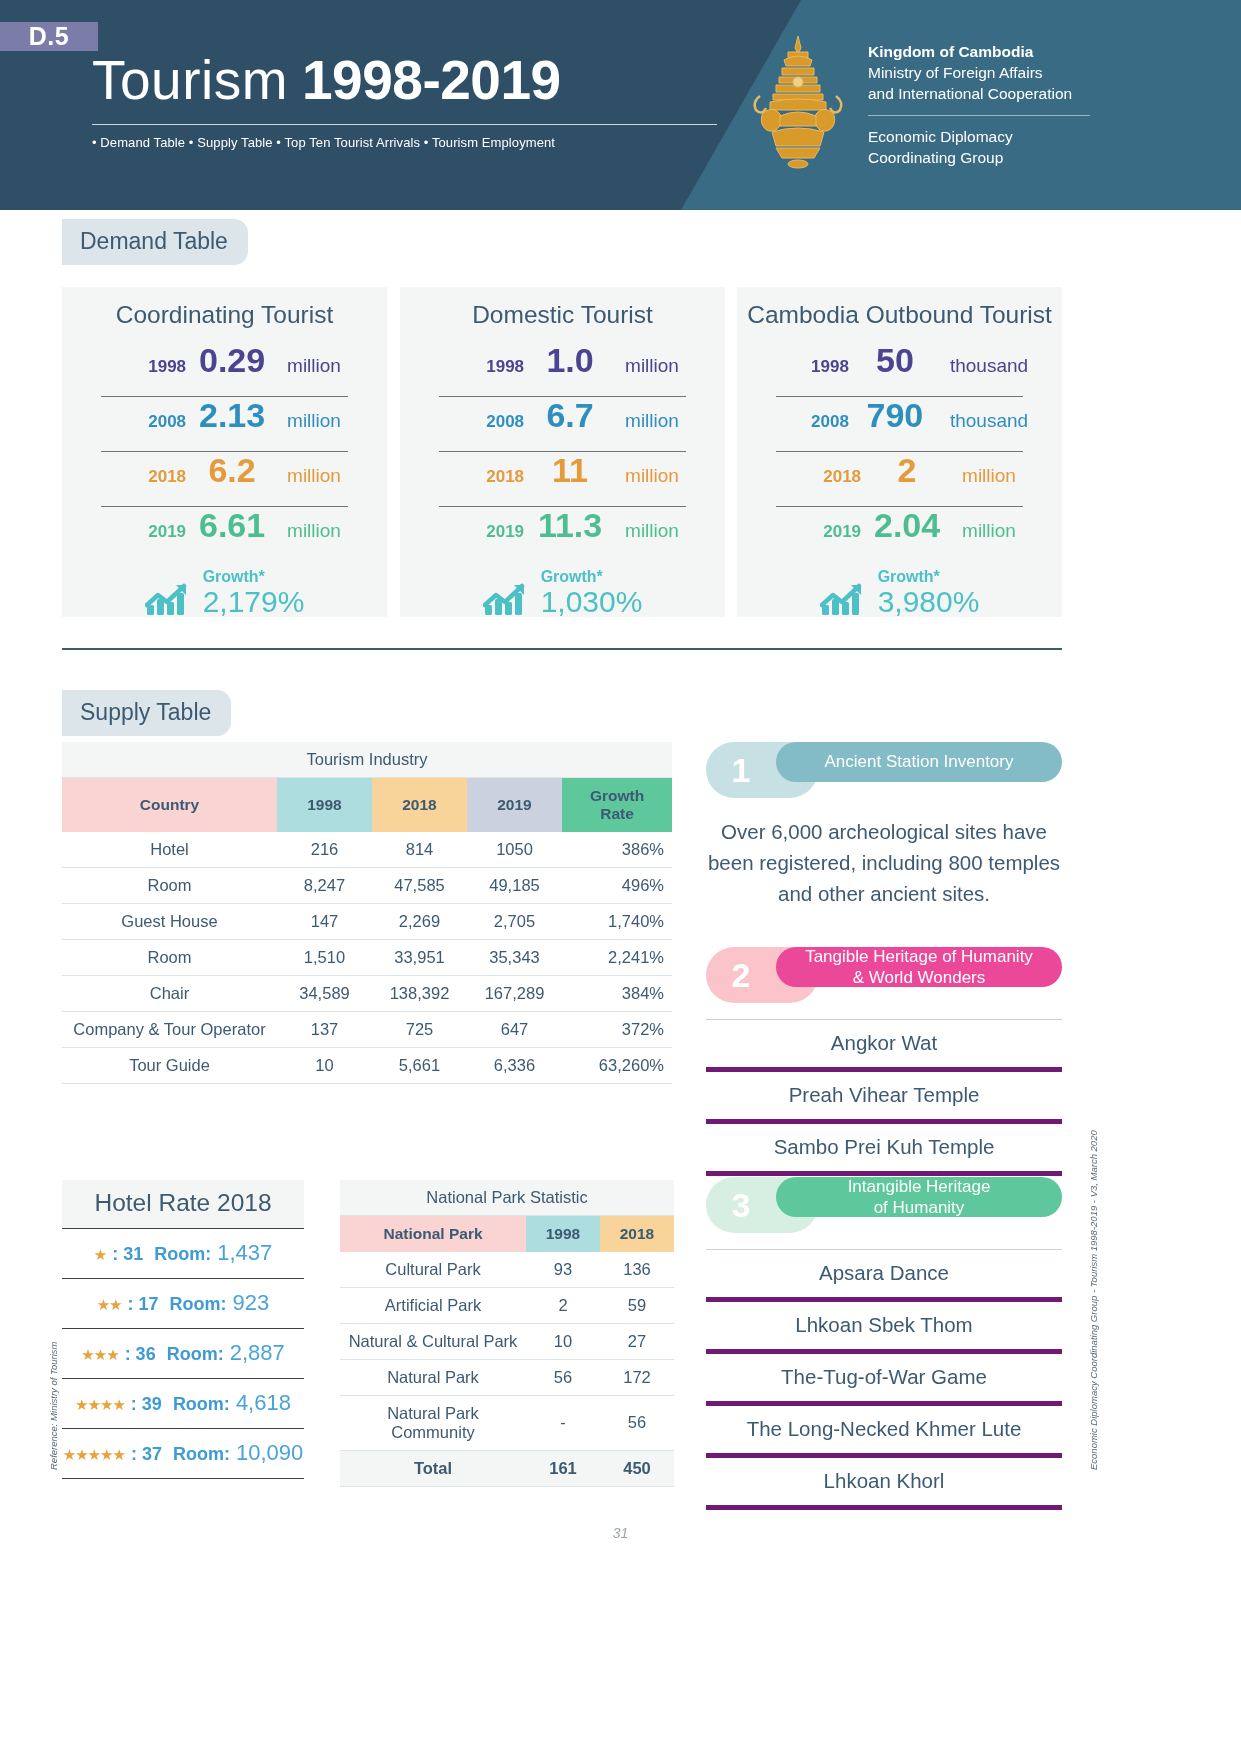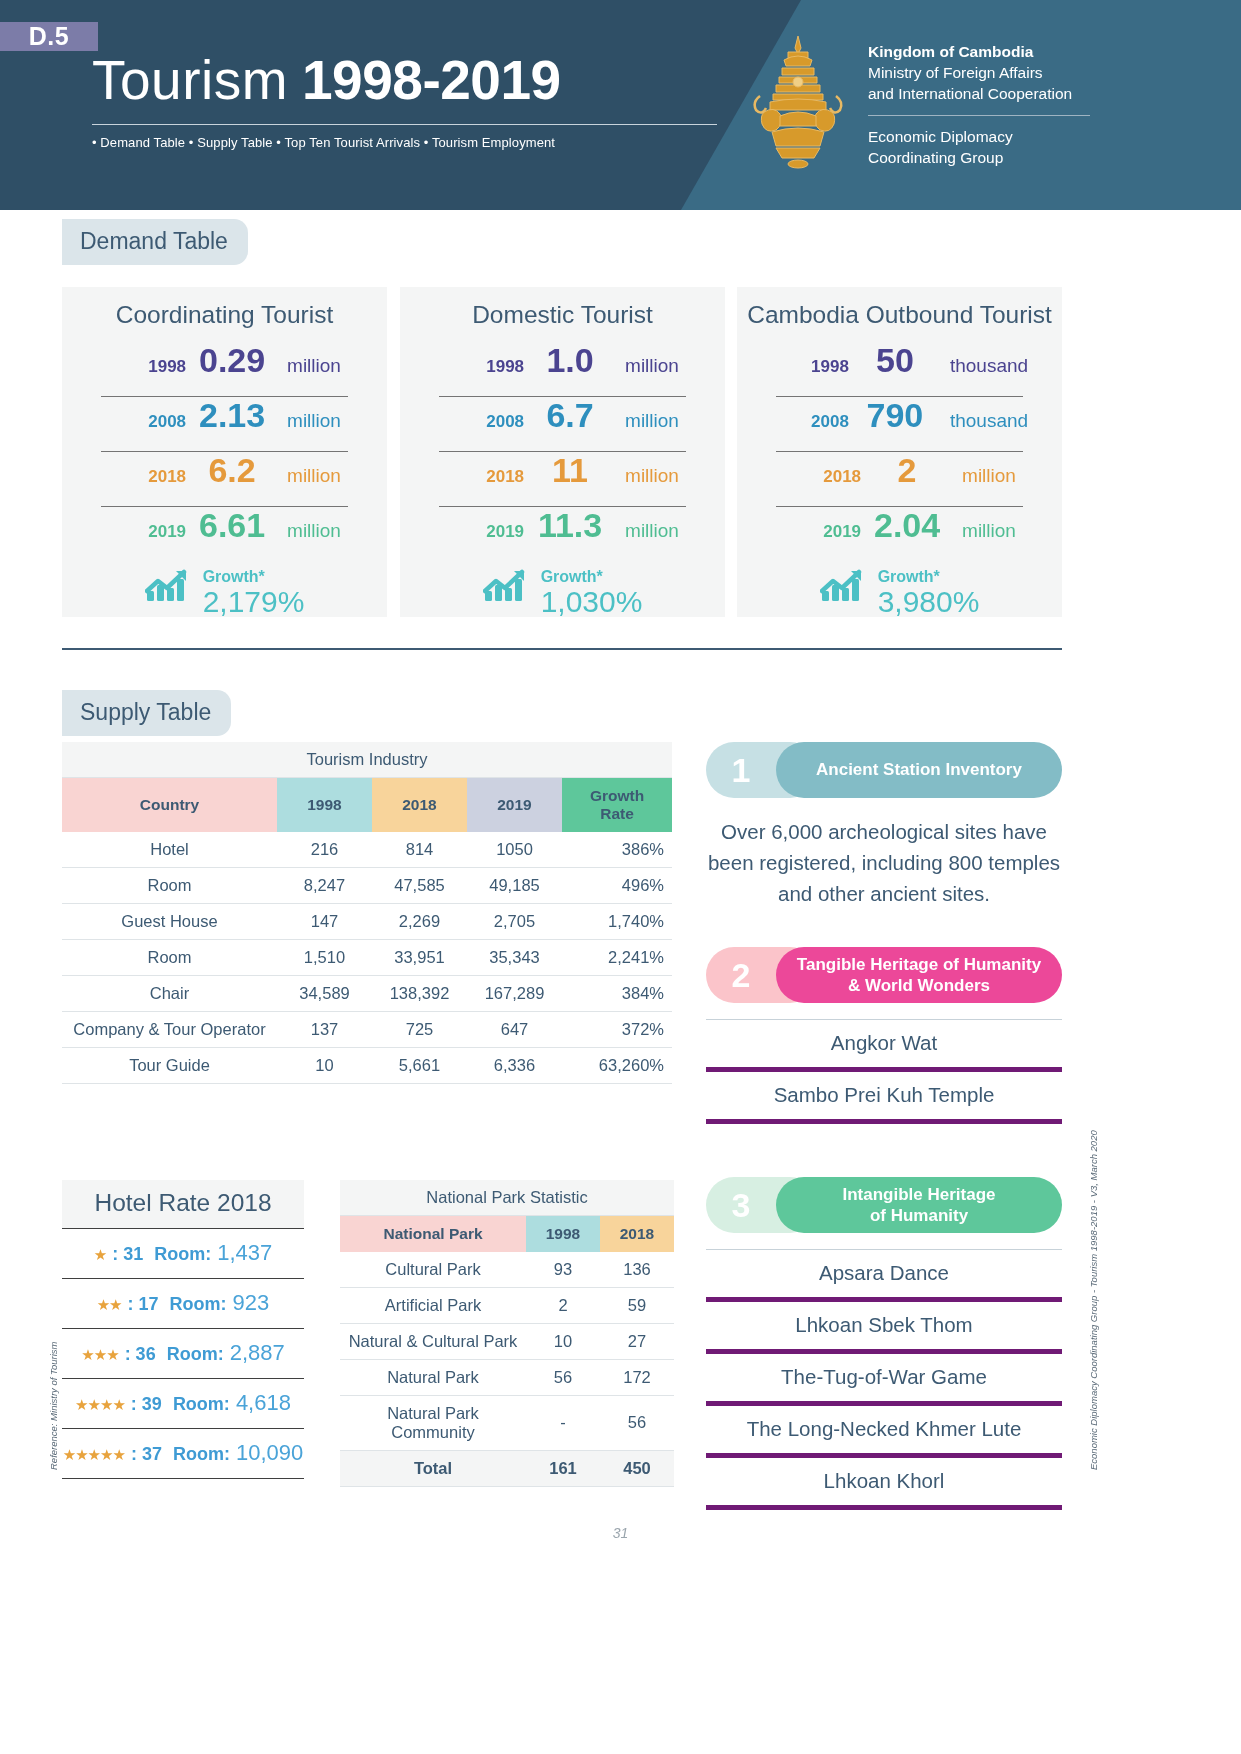--- a/index.html
+++ b/index.html
@@ -51,21 +51,21 @@
   .dc-rows { margin-top:12px; }
   .dc-row { display:flex; align-items:baseline; justify-content:center; height:55px; position:relative; }
   .dc-row + .dc-row::before {
     content:""; position:absolute; left:12%; right:12%; top:0; height:1px; background:#747474;
   }
   .dc-year { font-size:17px; font-weight:bold; width:78px; text-align:right; }
   .dc-val  { font-size:34px; font-weight:bold; width:92px; text-align:center; }
   .dc-unit { font-size:19px; font-weight:300; margin-left:9px; }
   .y1998 { color:#4b4490; } .y2008 { color:#2e8fbe; }
   .y2018 { color:#e59a3c; } .y2019 { color:#4fbd92; }
-  .dc-growth { display:flex; align-items:flex-start; justify-content:center; gap:14px; margin-top:8px; }
+  .dc-growth { display:flex; align-items:flex-end; justify-content:center; gap:14px; margin-top:8px; }
   .growth-txt { line-height:1.05; }
   .growth-lbl { font-size:16px; font-weight:bold; color:#4cc0c5; }
   .growth-val { font-size:30px; font-weight:300; color:#4cc0c5; }
 
   .divider-rule { position:absolute; left:62px; top:648px; width:1000px; height:1.5px; background:#3d5a73; }
 
   
   .tbl { position:absolute; border-collapse:collapse; }
   .tbl-caption {
     background:#f4f5f5; text-align:center; font-size:24.5px; font-weight:400;
@@ -84,22 +84,22 @@
 
   
   .num-card { position:absolute; }
   .badge-row { position:relative; height:56px; }
   .badge-num {
     position:absolute; left:0; top:0; width:112px; height:56px;
     border-radius:28px; color:#ffffff; font-size:34px; font-weight:bold;
     display:flex; align-items:center; justify-content:center; padding-right:42px;
   }
   .badge-label {
-    position:absolute; left:70px; top:0; right:0; height:56px;
-    border-radius:28px; color:#ffffff; font-size:17px; font-weight:bold;
+    position:absolute; left:70px; top:0; right:0; height:40px;
+    border-radius:28px; color:#ffffff; font-size:17px; font-weight:normal;
     display:flex; align-items:center; justify-content:center; text-align:center;
     line-height:1.25; padding:0 10px;
   }
   .card-body { margin-top:18px; font-size:20.5px; line-height:1.52; text-align:center; color:#3d5a73; }
   .list-line { font-size:20.5px; text-align:center; padding:11px 0 12px 0; border-bottom:5px solid #701a75; }
   .list-line.first { border-top:1px solid #c7d2d9; }
 
   
   .hr-box { position:absolute; }
   .hr-title { background:#f4f5f5; text-align:center; font-size:24.5px; padding:9px 0 11px 0; color:#3d5a73; }
@@ -383,20 +383,21 @@
 <div class="num-card" id="hcard1" style="left:706px; top:947px; width:356px;">
     <div class="badge-row">
       <div class="badge-num" style="background:#fbc4ca">2</div>
       <div class="badge-label" style="background:#ec4899">
         <span><span>Tangible Heritage of Humanity</span><br>
        <span>&amp; World Wonders</span></span>
       </div>
     </div>
     <div style="margin-top:16px">
       <div class="list-line first">Angkor Wat</div>
+      <div class="list-line ">Preah Vihear Temple</div>
       <div class="list-line ">Sambo Prei Kuh Temple</div>
     </div>
   </div>
 <div class="num-card" id="hcard2" style="left:706px; top:1177px; width:356px;">
     <div class="badge-row">
       <div class="badge-num" style="background:#d7efe2">3</div>
       <div class="badge-label" style="background:#5ec79b">
         <span><span>Intangible Heritage</span><br>
        <span>of Humanity</span></span>
       </div>

